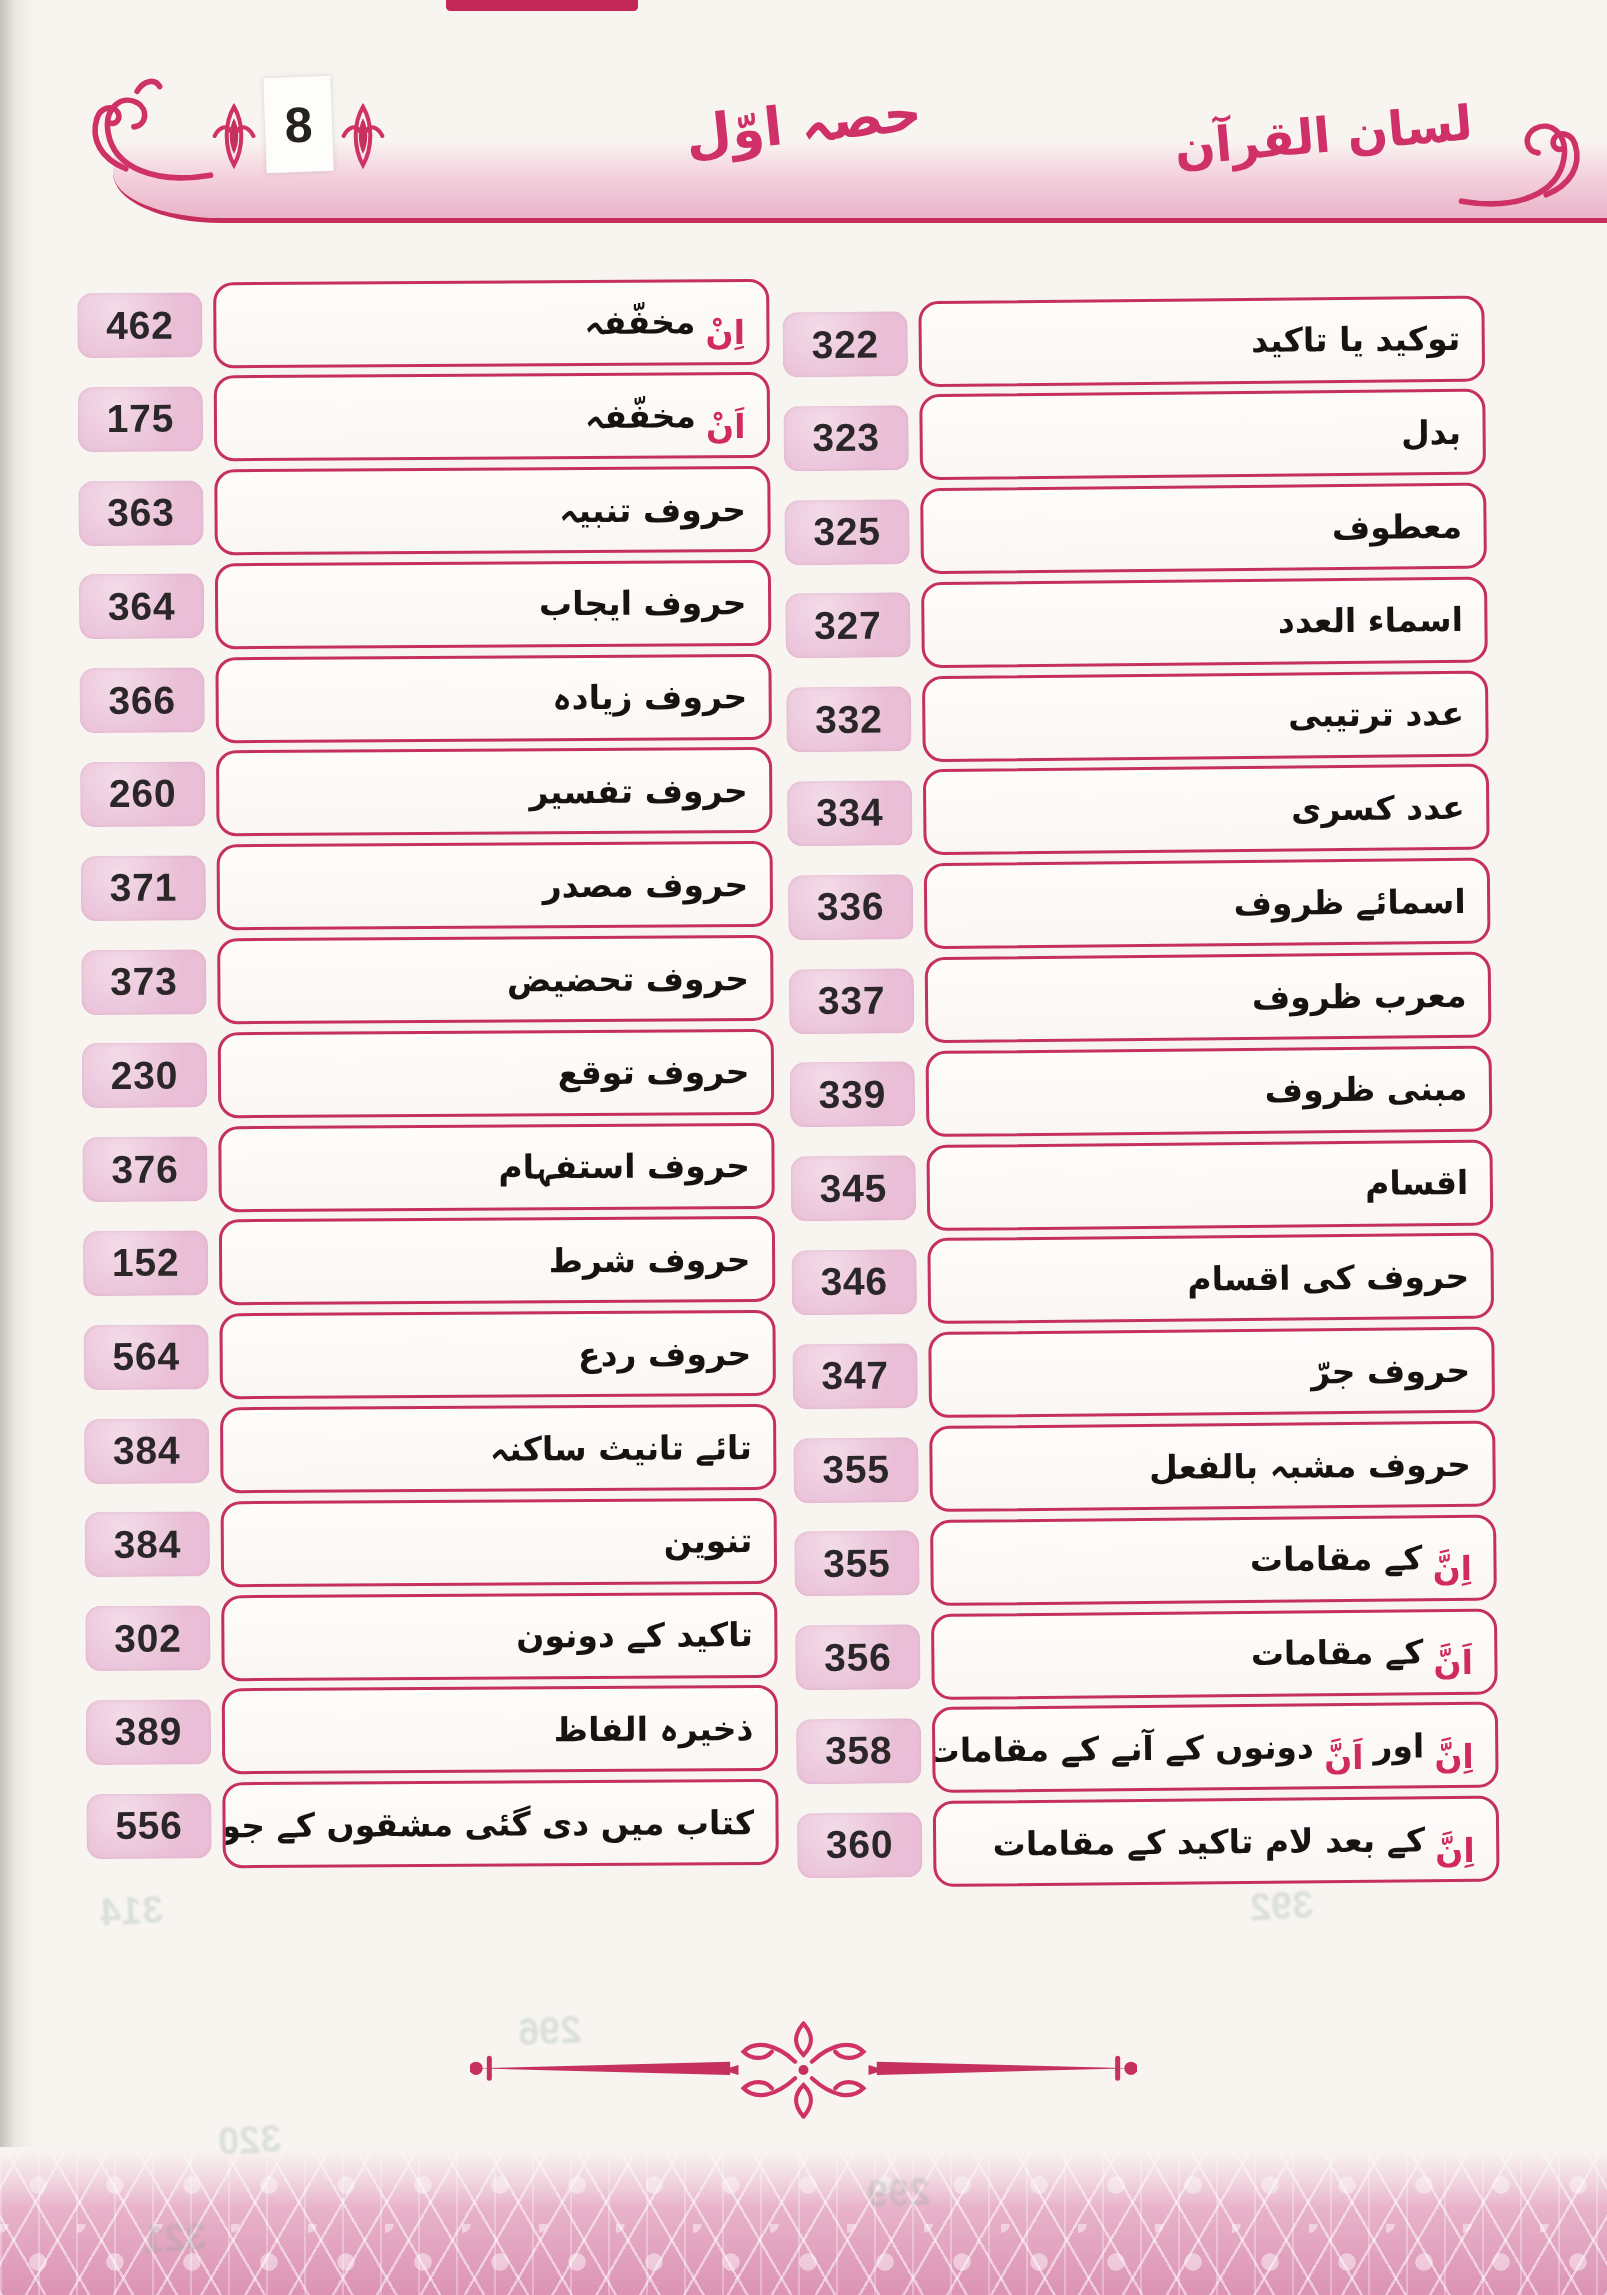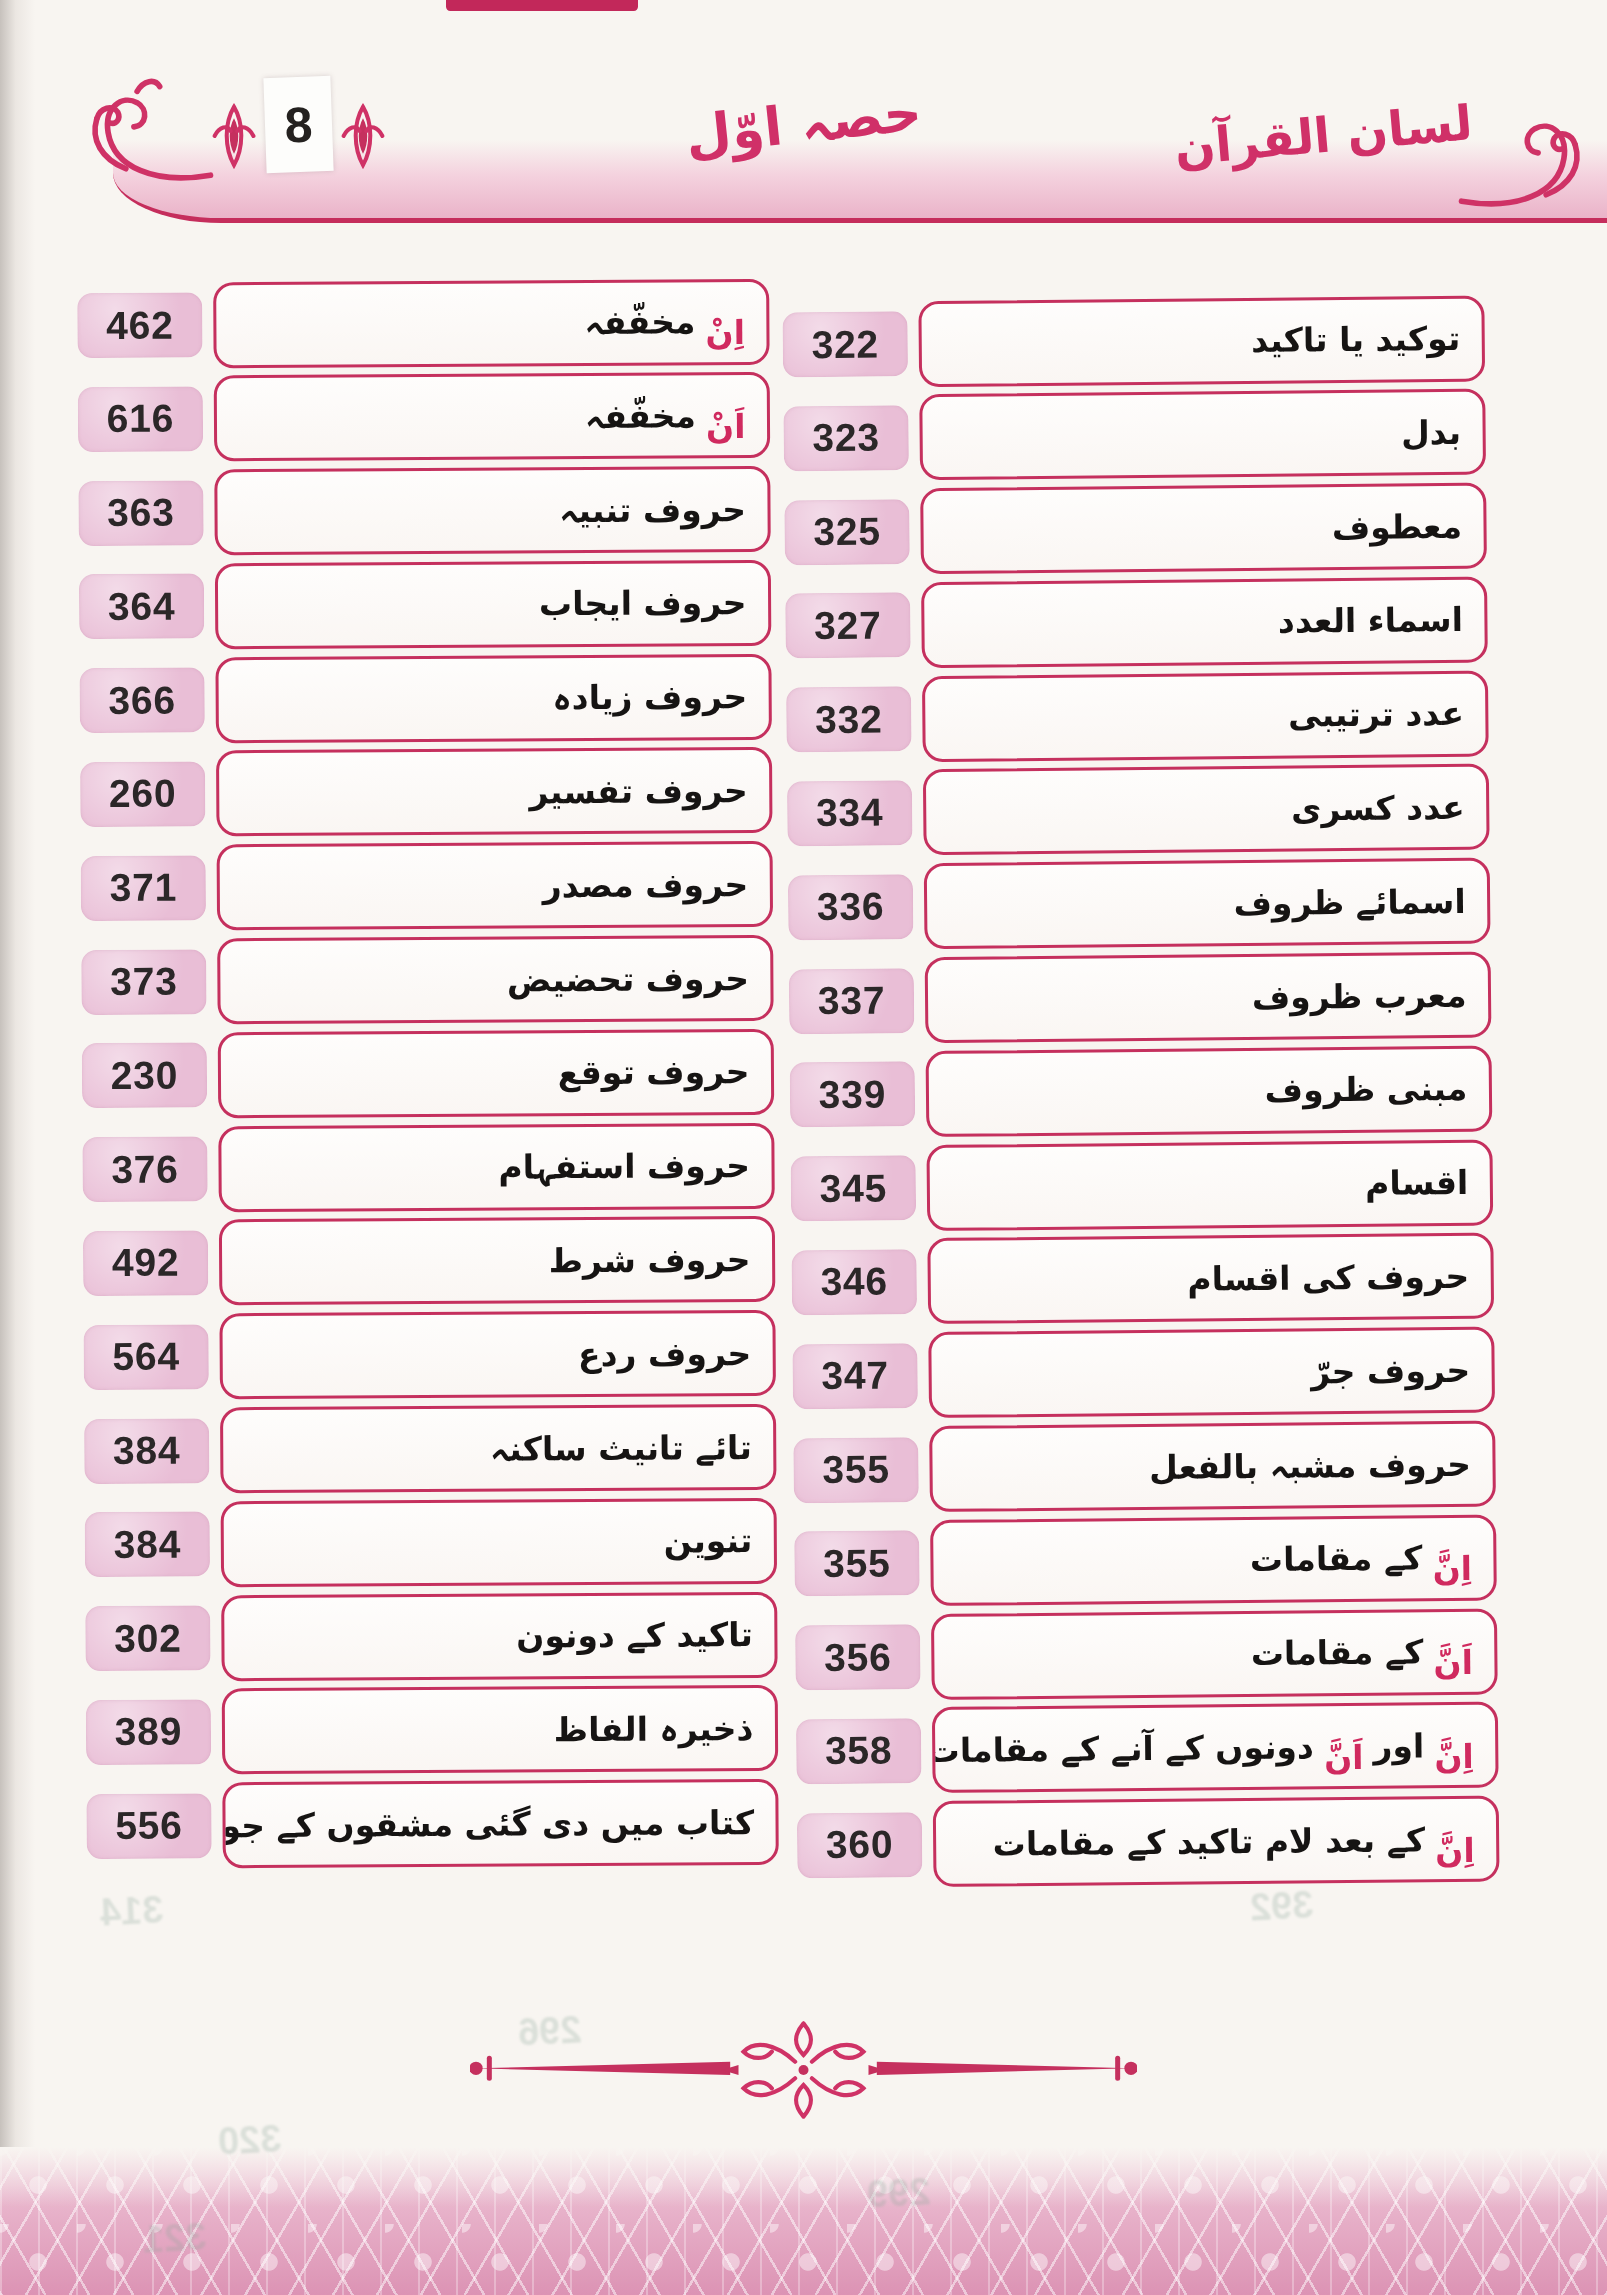--- a/index.html
+++ b/index.html
@@ -139,21 +139,21 @@
 
   <div class="toc-col toc-col-left">
       <div class="toc-row">
         <div class="page-badge">462</div>
         <div class="entry-box">
           <span class="seg red">اِنْ</span>
           <span class="seg">مخفّفہ</span>
         </div>
       </div>
       <div class="toc-row">
-        <div class="page-badge">616</div>
+        <div class="page-badge">175</div>
         <div class="entry-box">
           <span class="seg red">اَنْ</span>
           <span class="seg">مخفّفہ</span>
         </div>
       </div>
       <div class="toc-row">
         <div class="page-badge">363</div>
         <div class="entry-box">
           <span class="seg">حروف تنبیہ</span>
         </div>
@@ -194,21 +194,21 @@
           <span class="seg">حروف توقع</span>
         </div>
       </div>
       <div class="toc-row">
         <div class="page-badge">376</div>
         <div class="entry-box">
           <span class="seg">حروف استفہام</span>
         </div>
       </div>
       <div class="toc-row">
-        <div class="page-badge">492</div>
+        <div class="page-badge">152</div>
         <div class="entry-box">
           <span class="seg">حروف شرط</span>
         </div>
       </div>
       <div class="toc-row">
         <div class="page-badge">564</div>
         <div class="entry-box">
           <span class="seg">حروف ردع</span>
         </div>
       </div>

